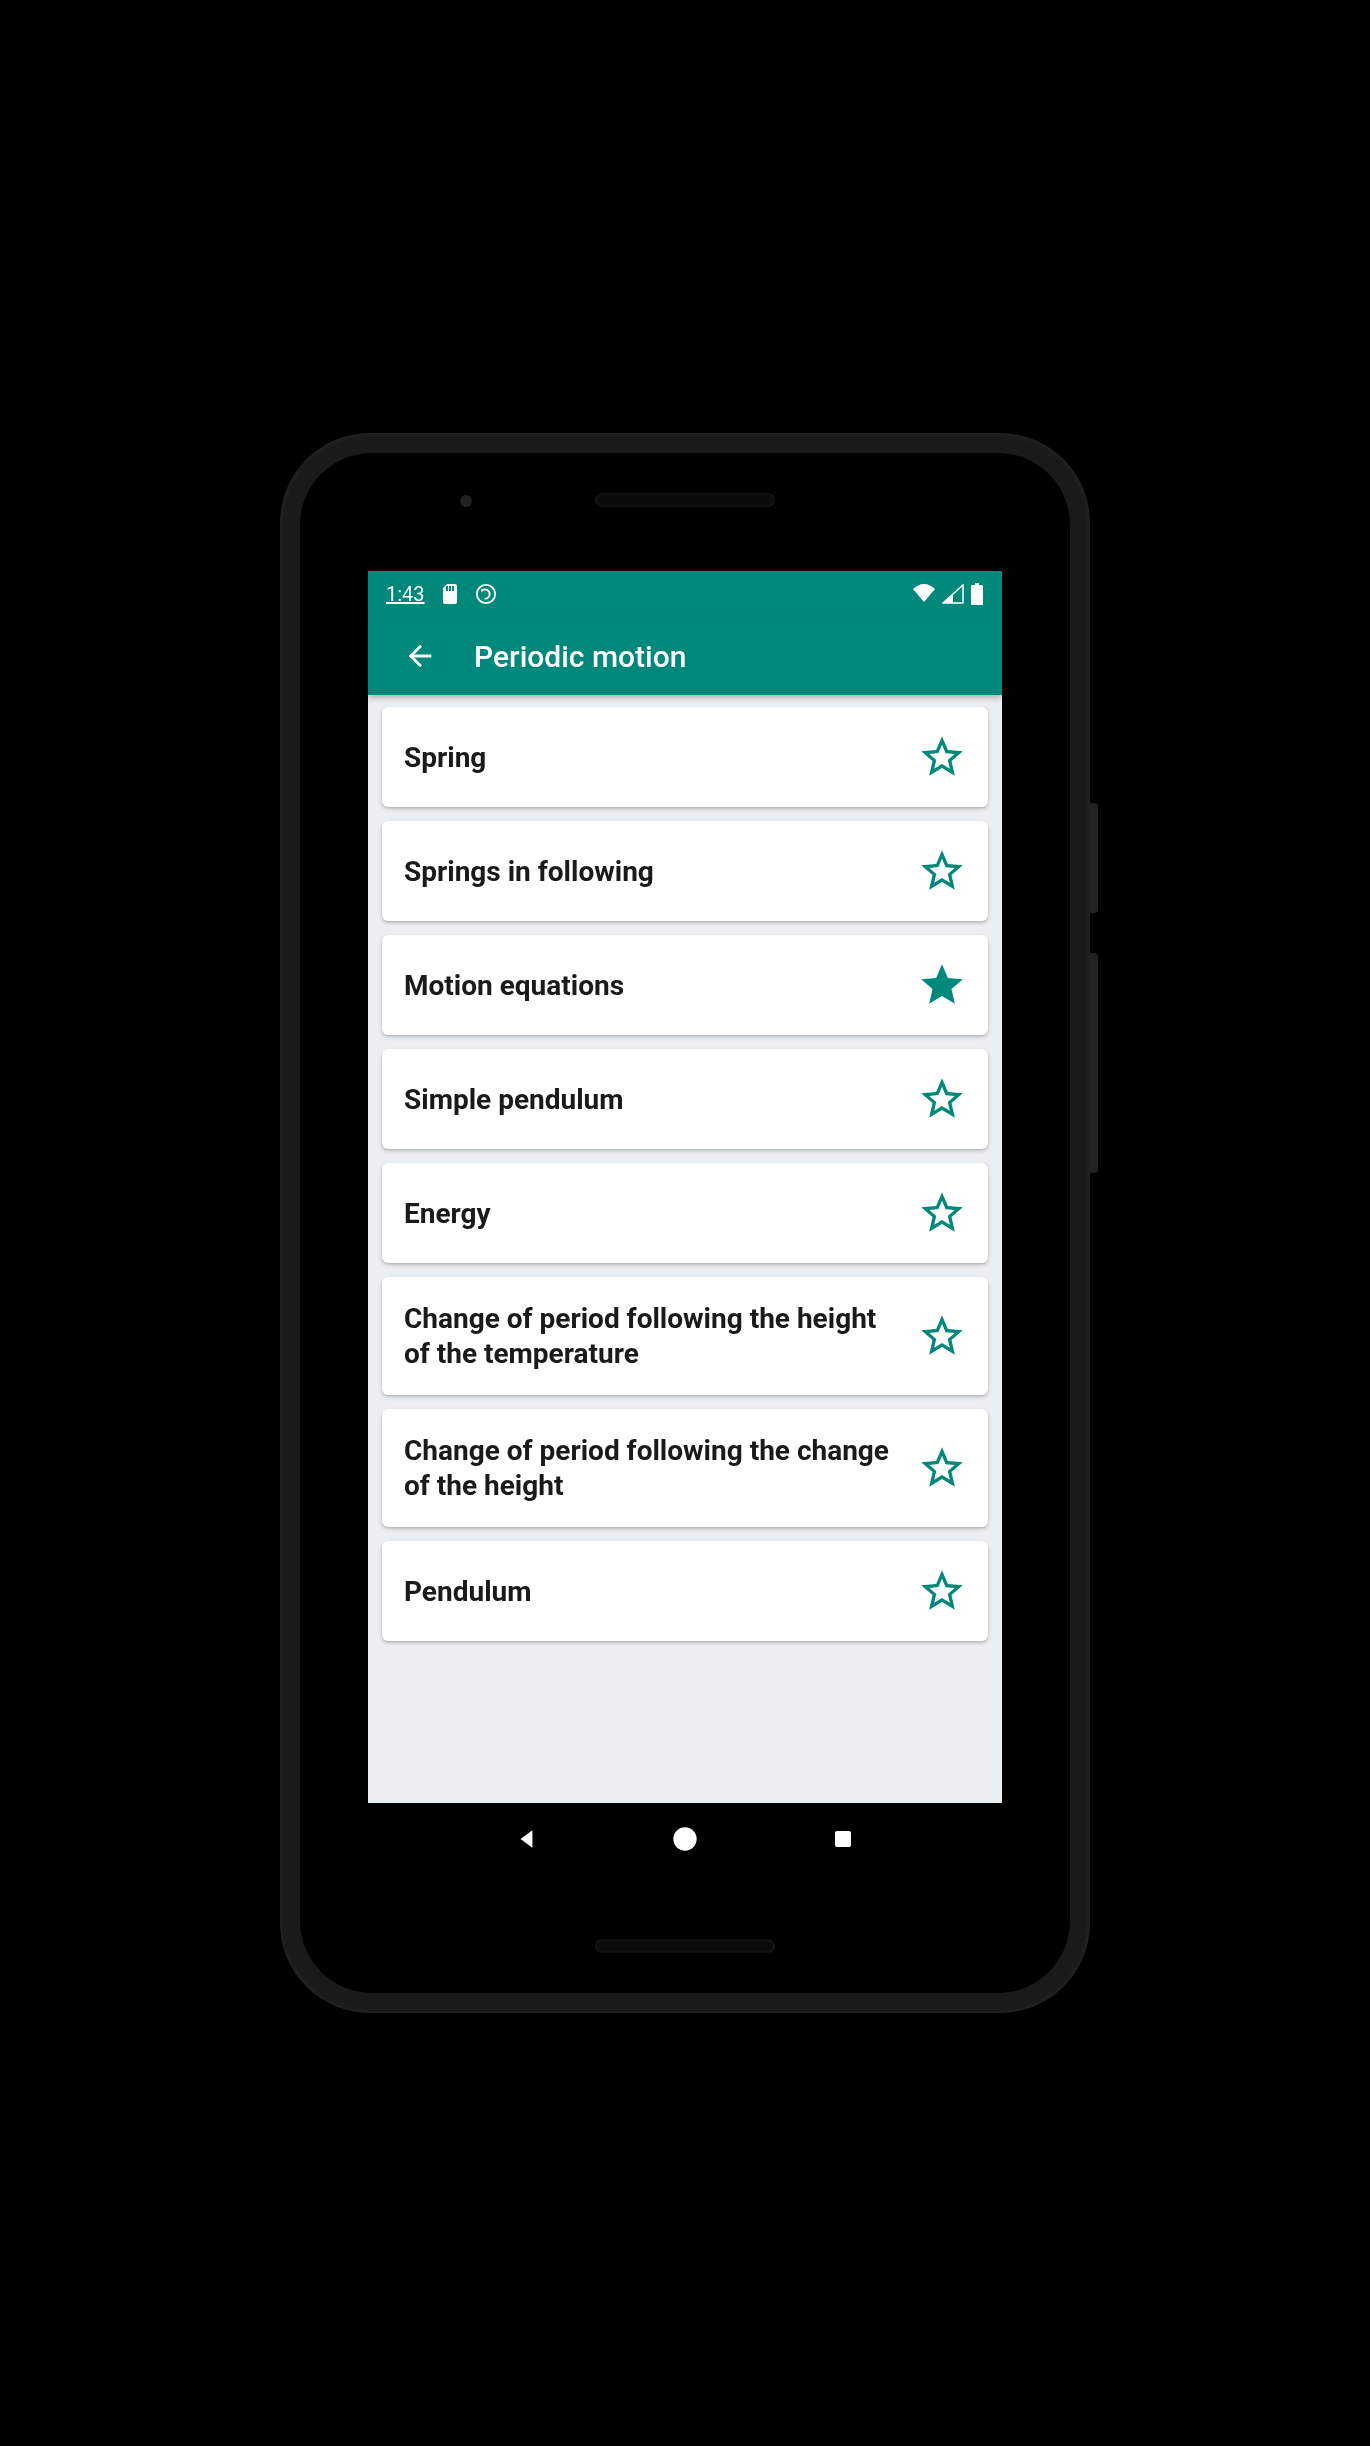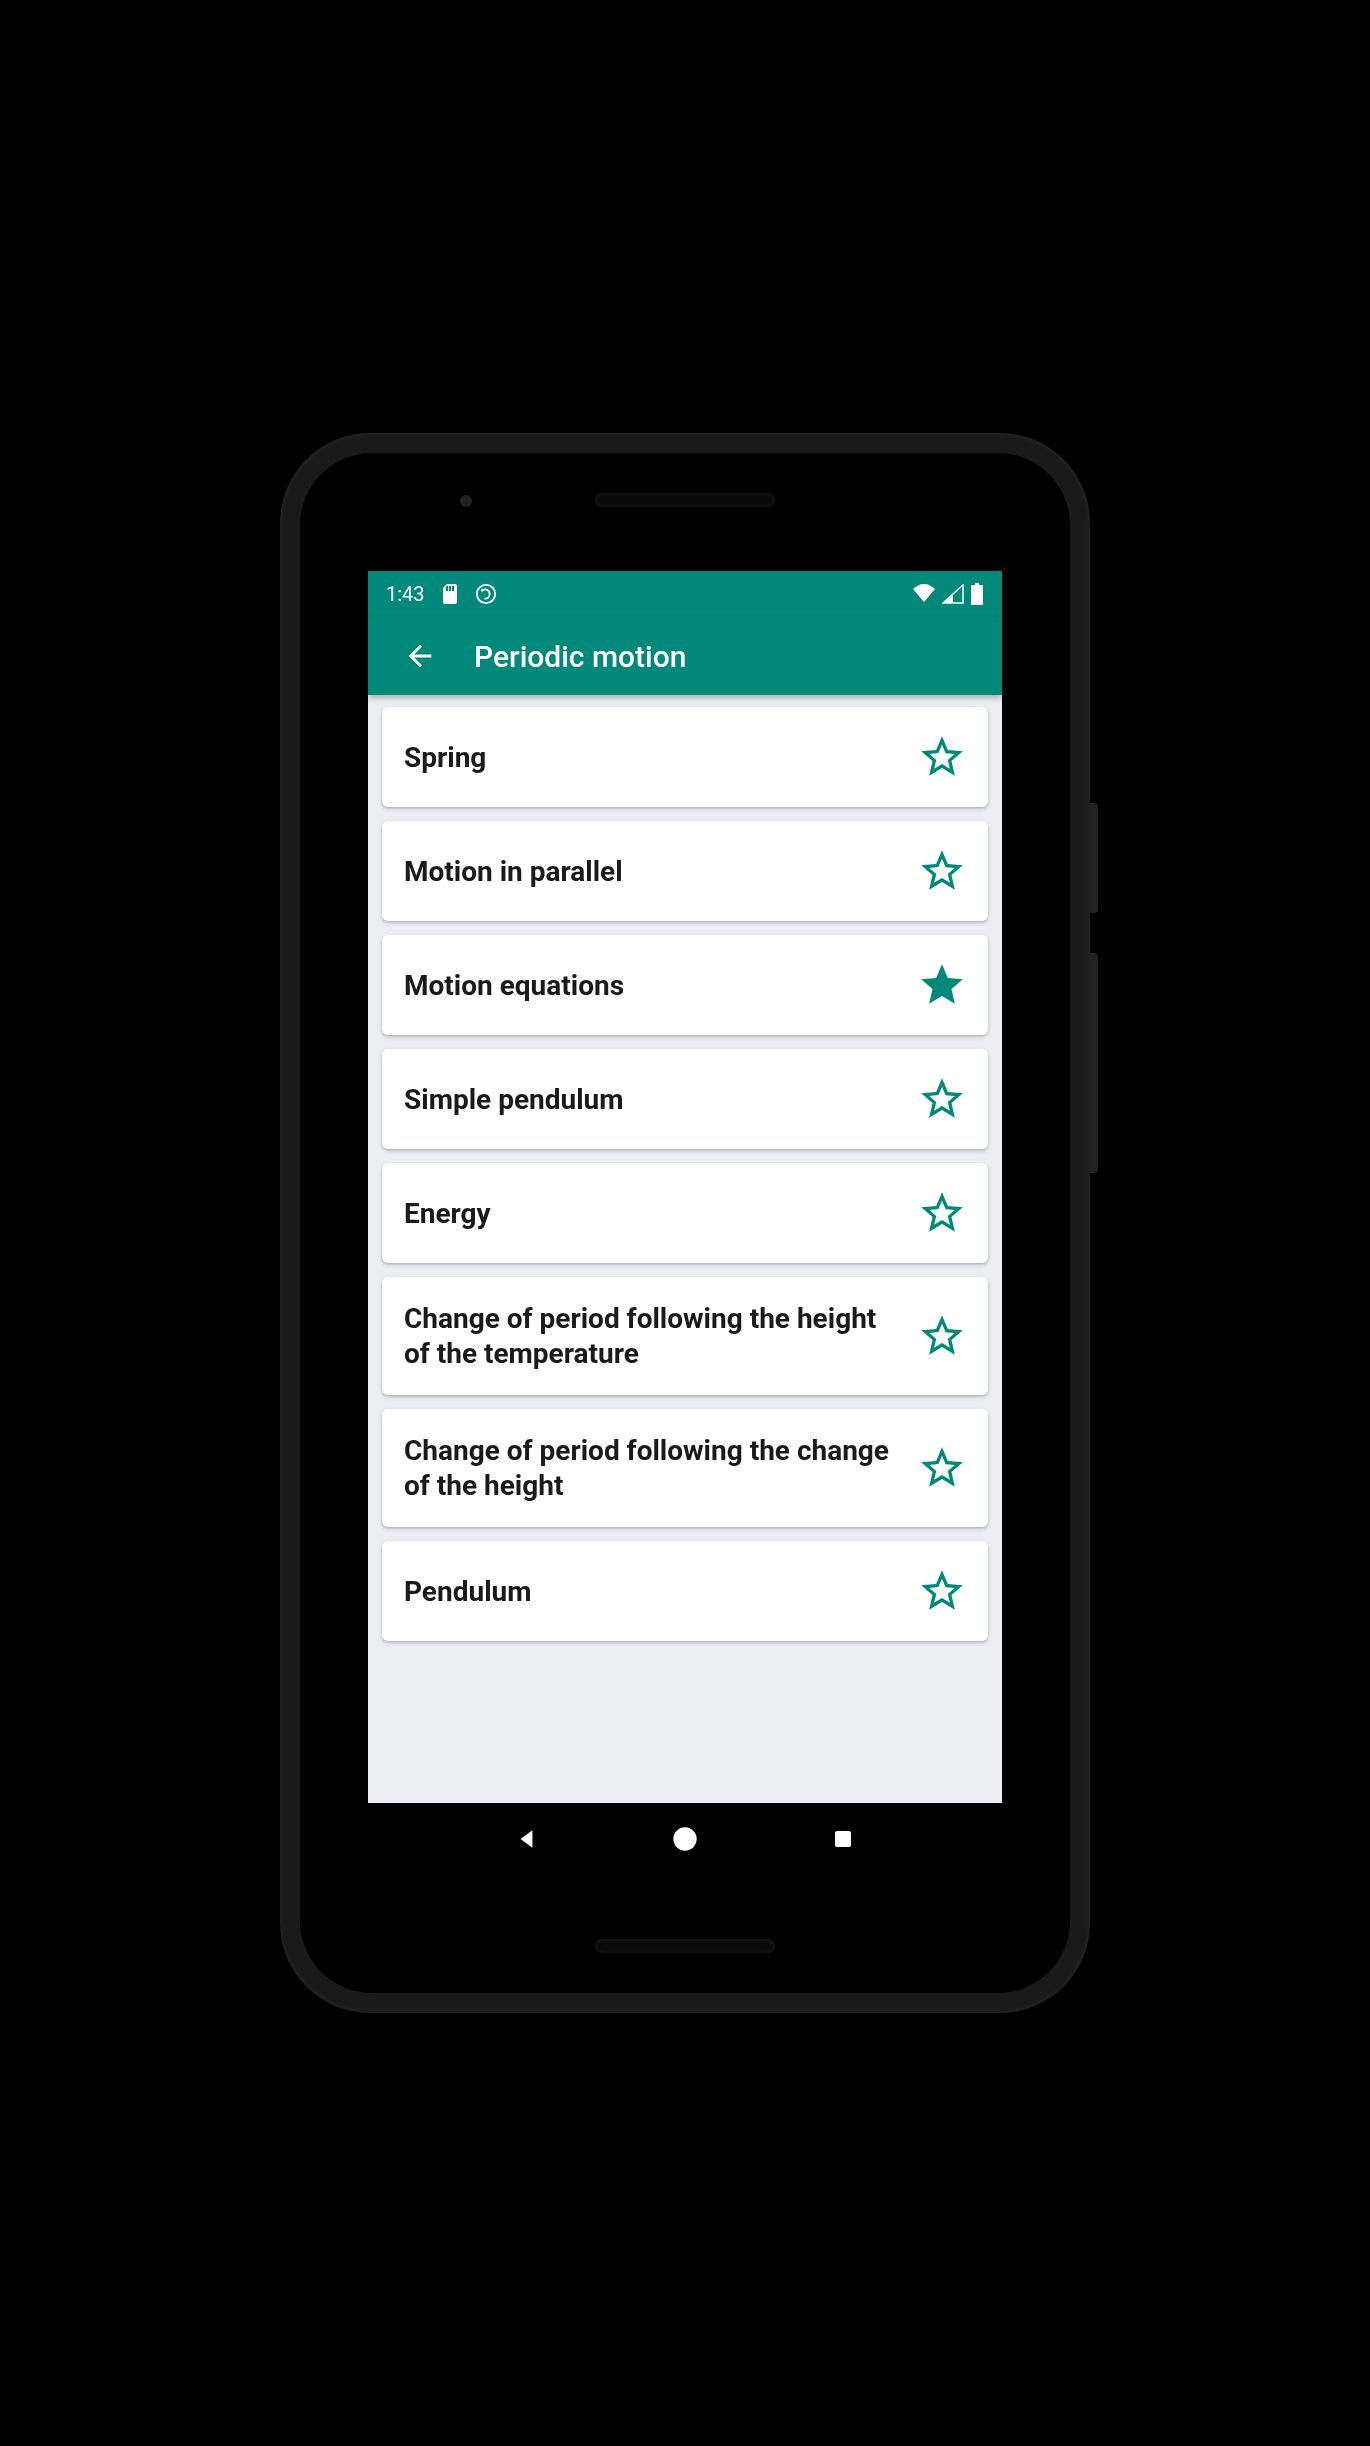--- a/index.html
+++ b/index.html
@@ -93,20 +93,21 @@
     display: flex;
     align-items: center;
     padding: 0 18px;
     font-size: 20px;
     font-weight: 400;
   }
   .status-left {
     display: flex;
     align-items: center;
     gap: 16px;
+    text-decoration: underline;
   }
   .status-right {
     margin-left: auto;
     display: flex;
     align-items: center;
     gap: 6px;
   }
   .status-icon {
     display: inline-flex;
     align-items: center;
@@ -250,21 +251,21 @@
       <div class="list" id="list">
           <div class="card">
             <div class="card-title">Spring</div>
             <div class="star">
               <svg width="50" height="50" viewBox="0 0 24 24">
                 <path fill="#00897b" d="M22 9.24l-7.19-.62L12 2 9.19 8.63 2 9.24l5.46 4.73L5.82 21 12 17.27 18.18 21l-1.63-7.03L22 9.24zM12 15.4l-3.76 2.27 1-4.28-3.32-2.88 4.38-.38L12 6.1l1.71 4.04 4.38.38-3.32 2.88 1 4.28L12 15.4z"></path>
               </svg>
             </div>
           </div>
           <div class="card">
-            <div class="card-title">Motion in parallel</div>
+            <div class="card-title">Springs in following</div>
             <div class="star">
               <svg width="50" height="50" viewBox="0 0 24 24">
                 <path fill="#00897b" d="M22 9.24l-7.19-.62L12 2 9.19 8.63 2 9.24l5.46 4.73L5.82 21 12 17.27 18.18 21l-1.63-7.03L22 9.24zM12 15.4l-3.76 2.27 1-4.28-3.32-2.88 4.38-.38L12 6.1l1.71 4.04 4.38.38-3.32 2.88 1 4.28L12 15.4z"></path>
               </svg>
             </div>
           </div>
           <div class="card">
             <div class="card-title">Motion equations</div>
             <div class="star">
               <svg width="50" height="50" viewBox="0 0 24 24">

